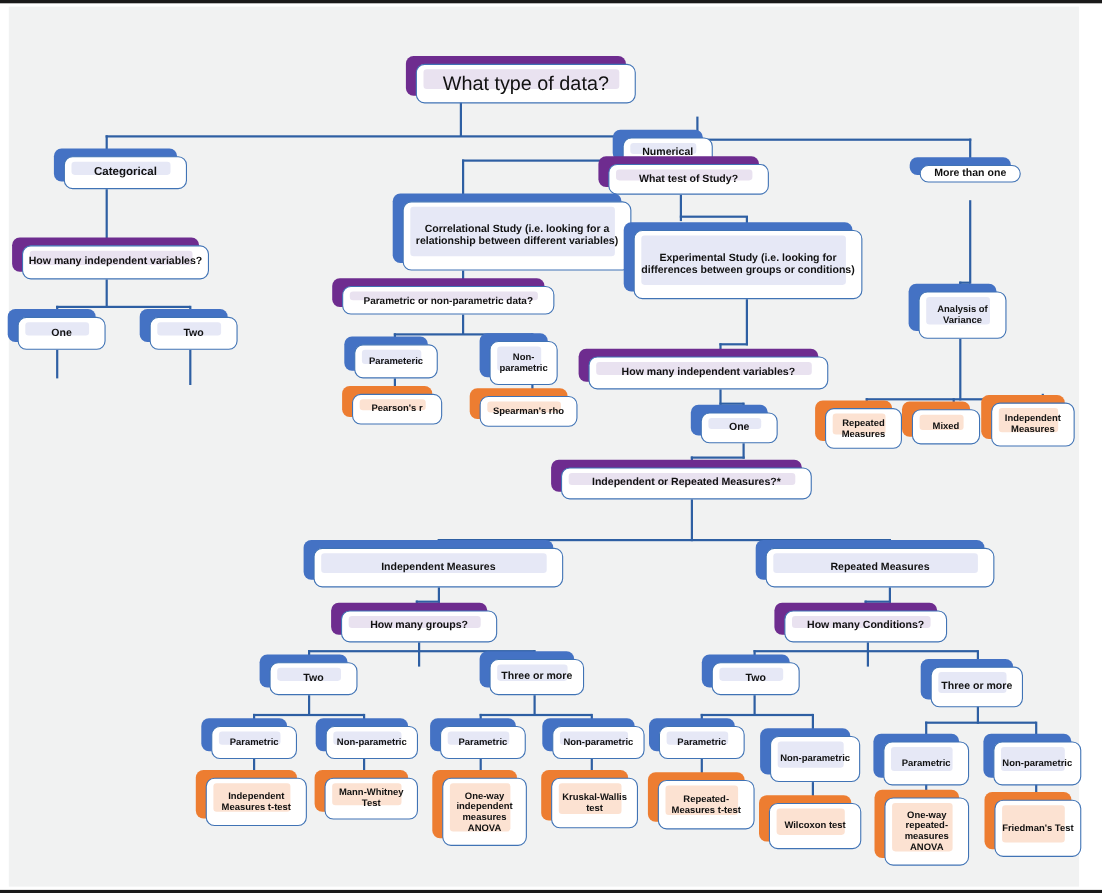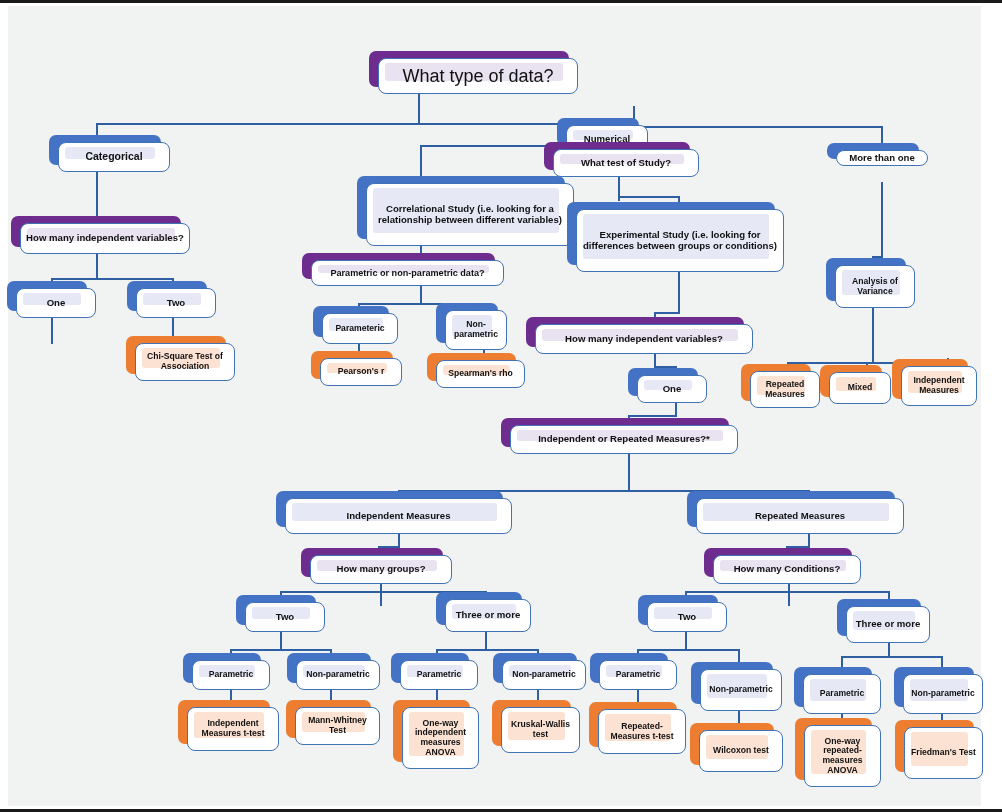--- a/index.html
+++ b/index.html
@@ -222,27 +222,20 @@
       <div class="lbl f10">One</div>
     </div>
     <div class="node s-blue" style="left:128px;top:282px;width:80px;height:30px;">
       <div class="shadow"></div>
       <div class="card">
           <div class="inner"></div>
         </div>
       <div class="lbl f10">Two</div>
     </div>
 
-    <div class="node s-orange" style="left:127px;top:337px;width:100px;height:38px;">
-      <div class="shadow"></div>
-      <div class="card">
-          <div class="inner"></div>
-        </div>
-      <div class="lbl f9">Chi-Square Test of Association</div>
-    </div>
 
     <div class="node s-purple" style="left:545px;top:143px;width:146px;height:28px;">
       <div class="shadow"></div>
       <div class="card">
           <div class="inner"></div>
         </div>
       <div class="lbl f10">What test of Study?</div>
     </div>
 
     <div class="node s-blue" style="left:312px;top:177px;width:208px;height:63px;margin-left:46px;">

